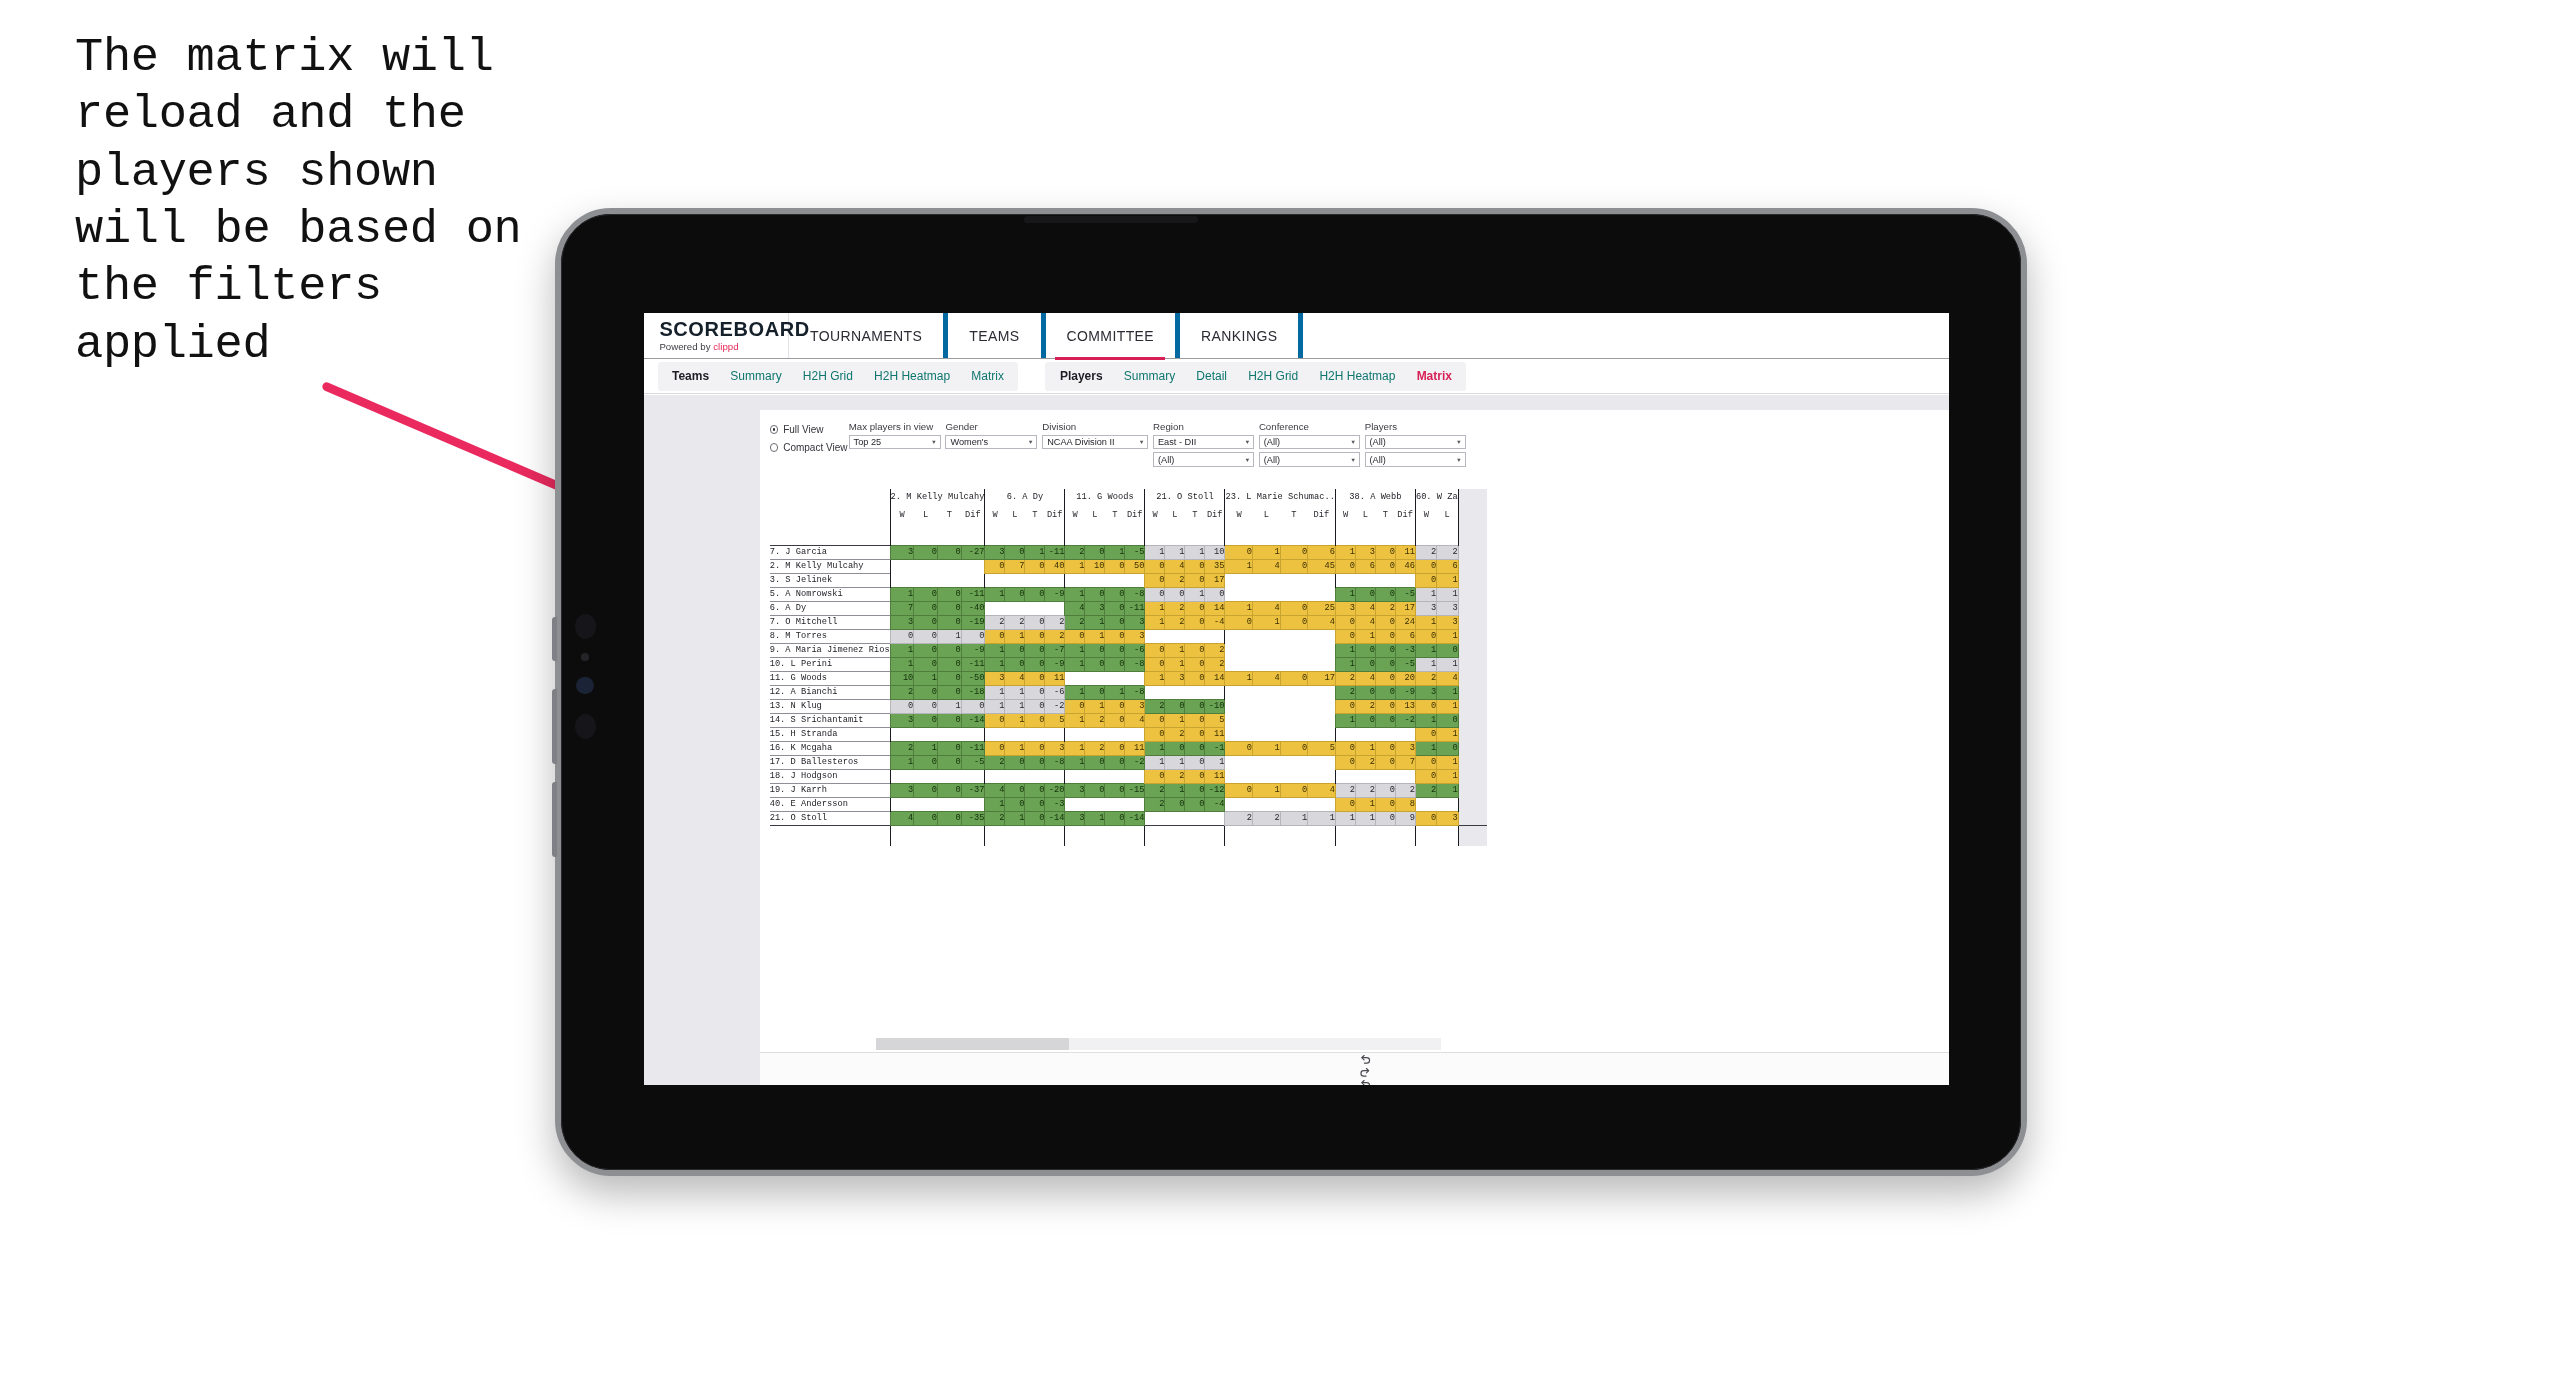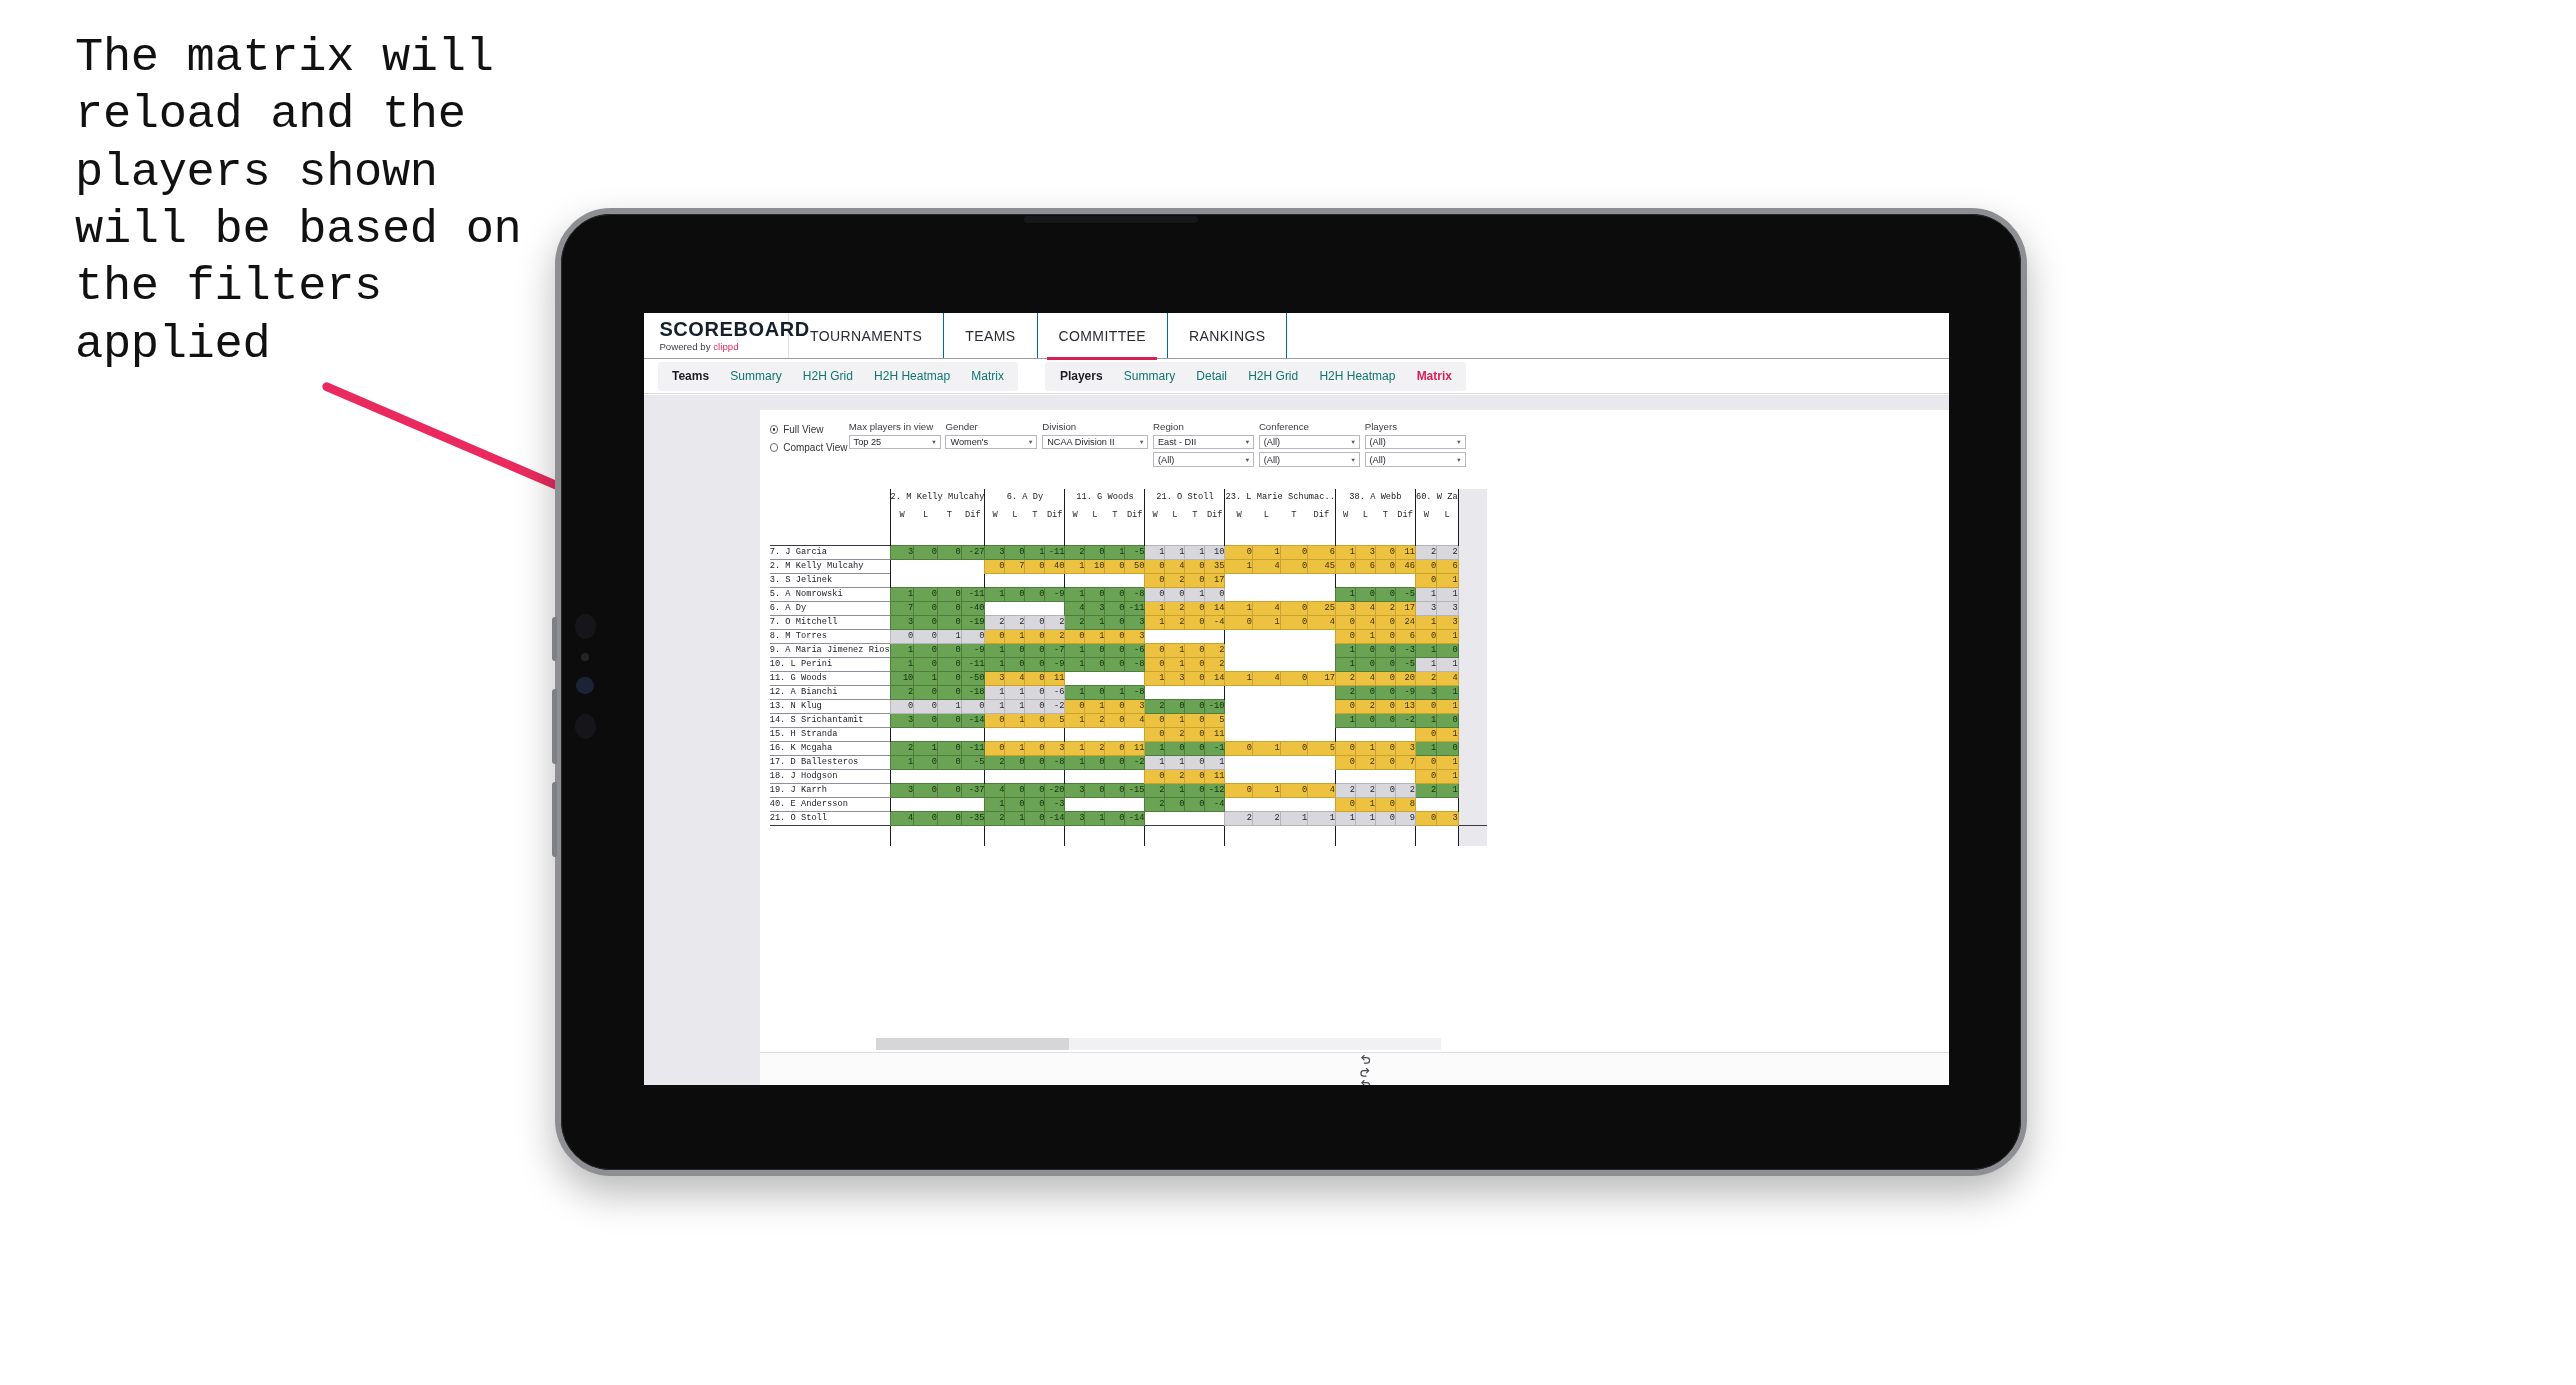--- a/index.html
+++ b/index.html
@@ -57,21 +57,21 @@
   #app-header { height:46px; background:#ffffff; display:flex; align-items:stretch;
                 border-bottom:1.9px solid #9b9ba0; }
   #logo-block { width:145px; display:flex; flex-direction:column; justify-content:center;
                 padding-left:15.4px; border-right:1px solid #e2e2e6; }
   #logo-main { font-size:20px; font-weight:bold; letter-spacing:0.6px; color:#15202b;
                font-family:"Liberation Sans", sans-serif; line-height:1; }
   #logo-sub { font-size:9.7px; color:#3b3b44; margin-top:2.9px; }
   #logo-sub .brand { color:#e8285a; font-weight:normal; }
   #nav-main { display:flex; align-items:stretch; }
   .nav-item { display:flex; align-items:center; padding:0 21px; font-size:14px;
-              color:#2b2b33; letter-spacing:0.4px; border-right:1px solid #0369a1;
+              color:#2b2b33; letter-spacing:0.4px; border-right:5px solid #0369a1;
               position:relative; cursor:pointer; }
   .nav-item.active::after { content:""; position:absolute; left:9.7px; right:9.7px; bottom:-1.9px;
                             height:2.9px; background:#d81f55; }
 
   
   #sub-nav { height:35px; background:#ffffff; display:flex; align-items:center;
              padding-left:13.5px; gap:0; border-bottom:1px solid #d9d9de; }
   .sub-group { display:flex; align-items:center; background:#f2f2f5; height:29px;
                border-radius:2.9px; padding:0 3.9px; }
   .sub-group + .sub-group { margin-left:27px; }

